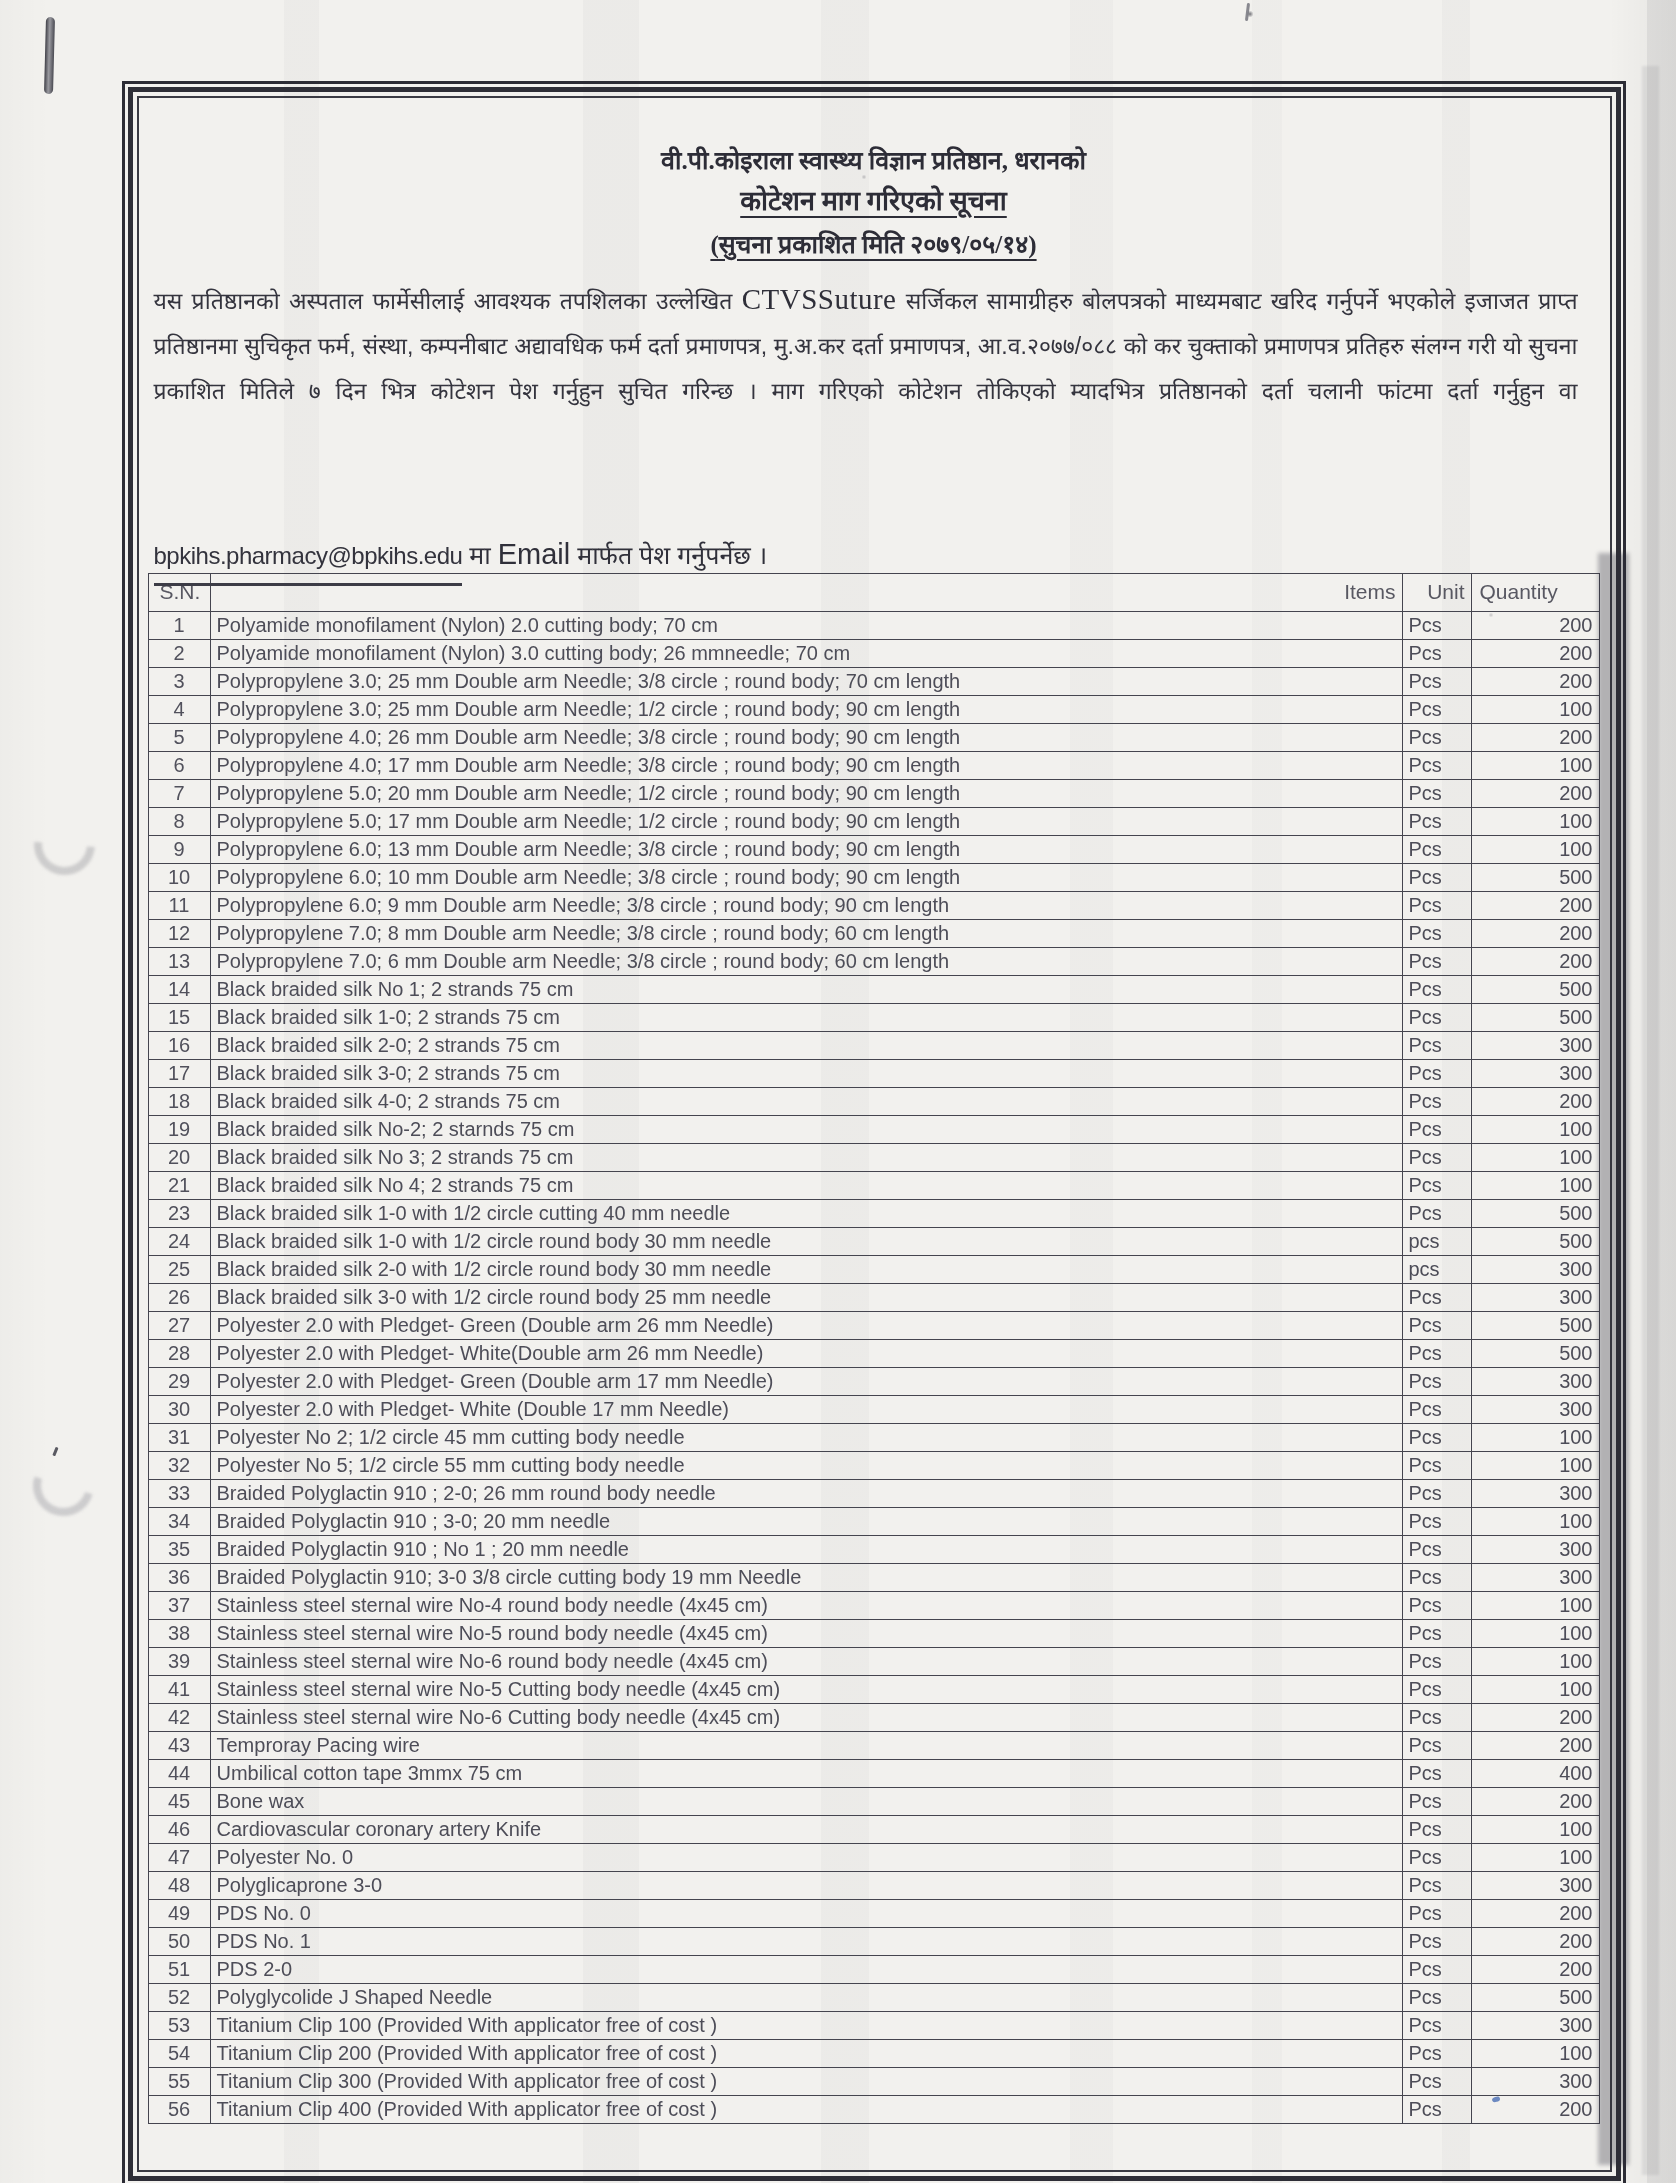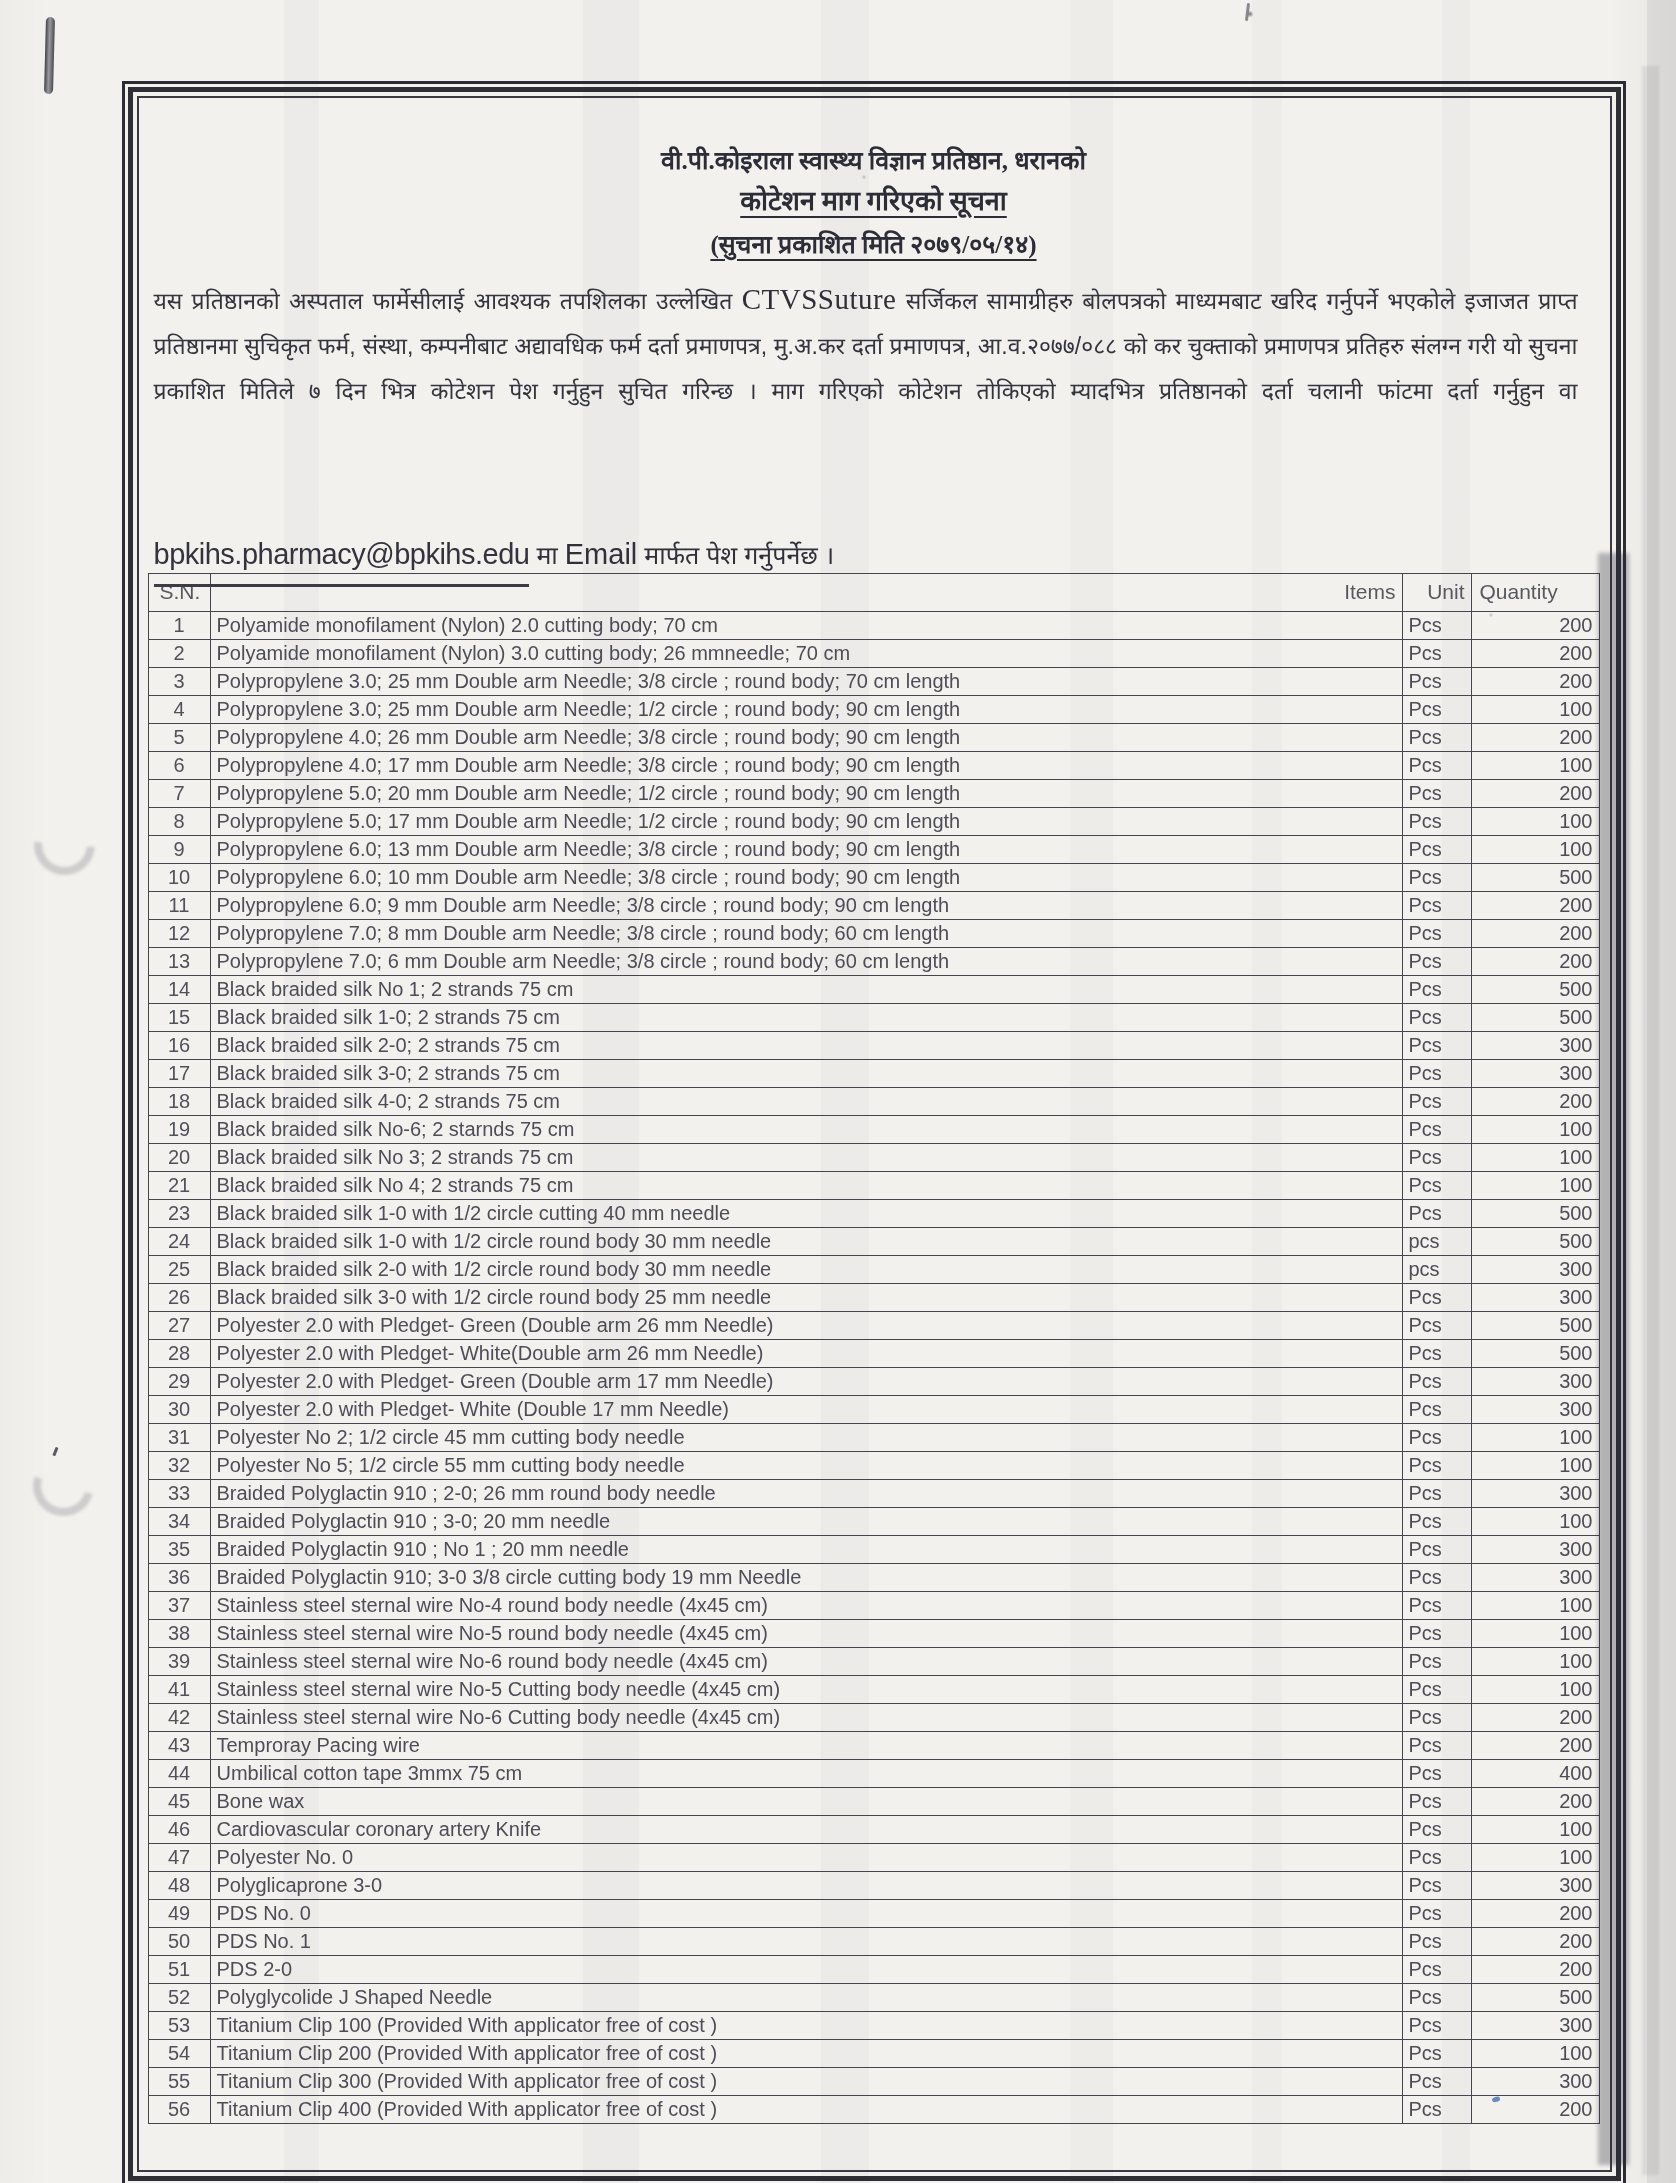--- a/index.html
+++ b/index.html
@@ -55,21 +55,21 @@
   .title-1 { font-size:25px; line-height:39px; font-weight:bold; }
   .title-2 { font-size:27px; line-height:43px; font-weight:bold; }
   .title-2 span, .title-3 span { text-decoration:underline; text-decoration-thickness:1.5px; text-underline-offset:6px; }
   .title-3 { font-size:25px; line-height:44px; font-weight:bold; }
   
   .text-region { position:relative; height:432px; }
   .para { margin:10px 22px 0 6px; text-align:justify; text-align-last:justify;
     font-size:23px; line-height:45px; color:#34343e; }
   .ctvs { font-family:"Liberation Serif", serif; font-size:29px; letter-spacing:0.5px; color:#2f2f39; }
   .email-line { position:absolute; left:6px; bottom:2px; white-space:nowrap; font-size:25px; color:#30303a; }
-  .email { font-size:29px; letter-spacing:-0.5px; color:#33333d;
+  .email { font-size:24px; letter-spacing:-0.5px; color:#33333d;
     border-bottom:3.5px solid #3c3c46; padding-bottom:14px; }
   .email-word { font-size:29px; }
   
   table.items { width:100%; border-collapse:collapse; table-layout:fixed;
     font-size:20px; color:#4d4d58; margin-top:0; }
   table.items th, table.items td { border:1px solid #45454f; border-top-width:1.5px; border-bottom-width:1.5px;
     box-sizing:border-box; padding:0 6px; white-space:nowrap; overflow:hidden; vertical-align:middle; }
   table.items { border:1.5px solid #3c3c46; }
   table.items thead th { height:38px; font-size:21px; font-weight:normal; color:#585862; text-align:right; }
   table.items tbody td { height:28px; }
@@ -244,21 +244,21 @@
 
   <tr>
     <td class="c-sn">18</td>
     <td class="c-item">Black braided silk 4-0; 2 strands 75 cm</td>
     <td class="c-unit">Pcs</td>
     <td class="c-qty">200</td>
   </tr>
 
   <tr>
     <td class="c-sn">19</td>
-    <td class="c-item">Black braided silk No-6; 2 starnds 75 cm</td>
+    <td class="c-item">Black braided silk No-2; 2 starnds 75 cm</td>
     <td class="c-unit">Pcs</td>
     <td class="c-qty">100</td>
   </tr>
 
   <tr>
     <td class="c-sn">20</td>
     <td class="c-item">Black braided silk No 3; 2 strands 75 cm</td>
     <td class="c-unit">Pcs</td>
     <td class="c-qty">100</td>
   </tr>

